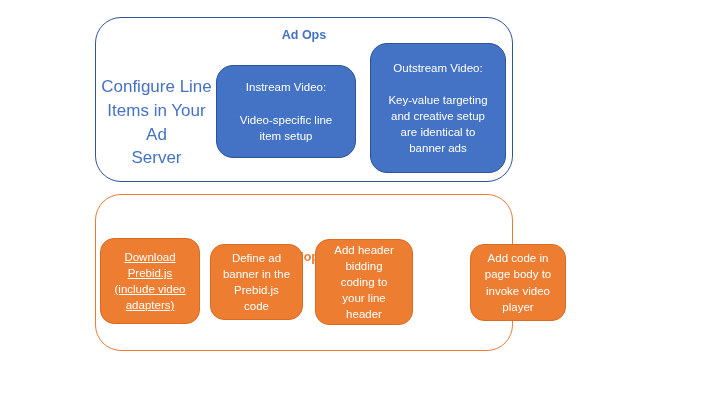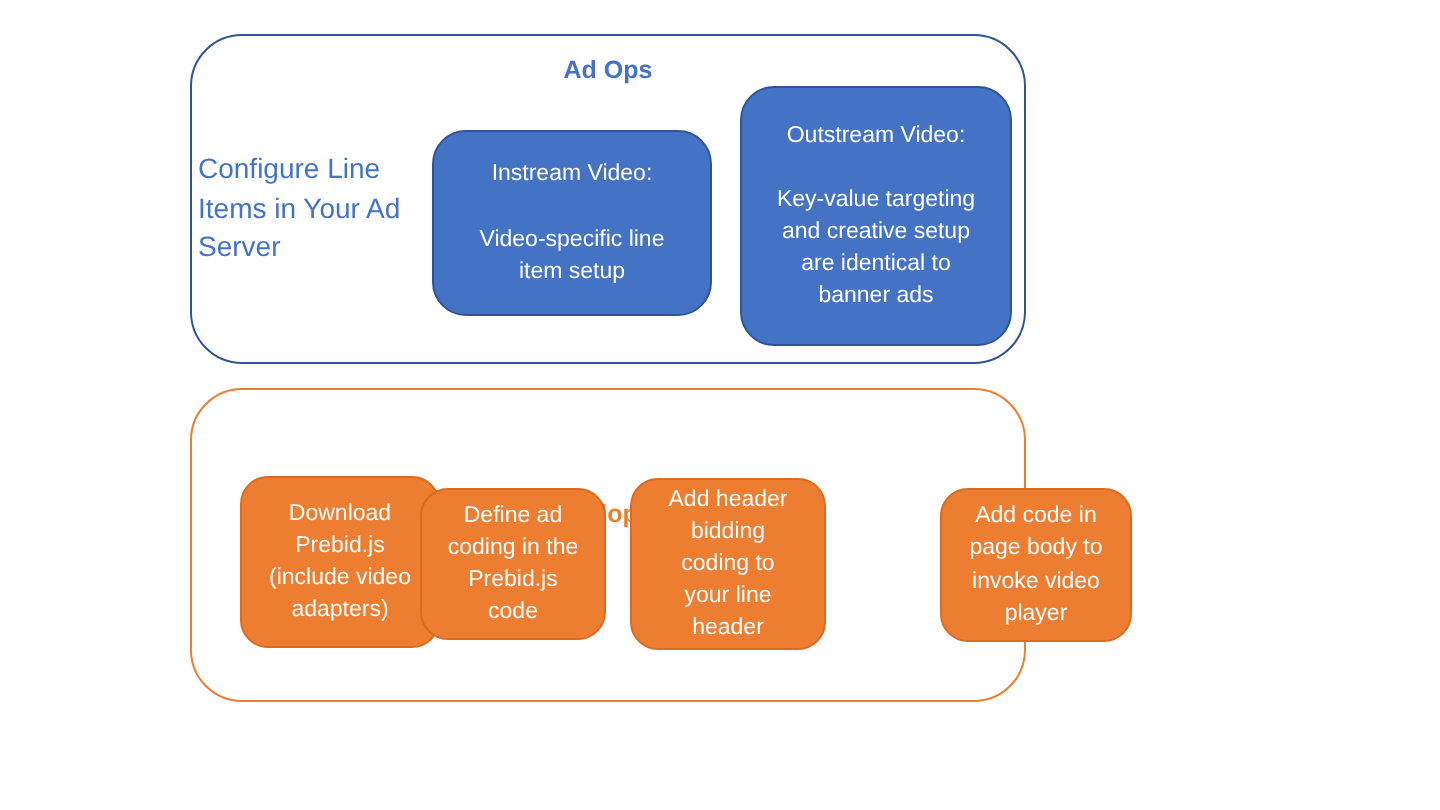--- a/index.html
+++ b/index.html
@@ -50,23 +50,23 @@
   .group-dev .group-title {
     top: 11px;
     color: #ED7D31;
     margin-top: 44px;
   }
   .side-note {
     position: absolute;
     left: 3px;
     top: 57px;
     width: 115px;
-    text-align: left;
+    text-align: center;
     color: #4472C4;
-    font-size: 14px;
+    font-size: 17px;
     line-height: 1.4;
     white-space: pre-line;
   }
   .node {
     position: absolute;
     display: flex;
     align-items: center;
     justify-content: center;
     text-align: center;
     color: #ffffff;
@@ -83,21 +83,21 @@
   }
   .node-orange {
     background: #ED7D31;
     border: 1.6px solid #DB6B21;
     border-radius: 14px;
   }
   
   .node-instream  { left: 120px; top: 47px; width: 140px; height: 93px; }
   .node-outstream { left: 274px; top: 25px; width: 136px; height: 130px; }
   
-  .node-dev1 { left: 24px;   top: 43px; width: 100px; height: 86px; }
+  .node-dev1 { left: 4px;   top: 43px; width: 100px; height: 86px; text-decoration: underline; }
   .node-dev2 { left: 114px; top: 49px; width: 93px;  height: 76px; }
   .node-dev3 { left: 219px; top: 44px; width: 98px;  height: 86px; }
   .node-dev4 { left: 330px; top: 49px; width: 96px;  height: 77px; margin-left: 44px; }
 </style>
 </head>
 <body>
 
 <div class="canvas">
 
   <div class="group group-adops">
@@ -117,21 +117,21 @@
 item setup</div>
   </div>
 
   <div class="group group-dev">
     <div class="group-title">Developers</div>
     <div class="node node-orange node-dev1">Download
 Prebid.js
 (include video
 adapters)</div>
     <div class="node node-orange node-dev2">Define ad
-coding in the
+banner in the
 Prebid.js
 code</div>
     <div class="node node-orange node-dev3">Add header
 bidding
 coding to
 your line
 header</div>
     <div class="node node-orange node-dev4">Add code in
 page body to
 invoke video

